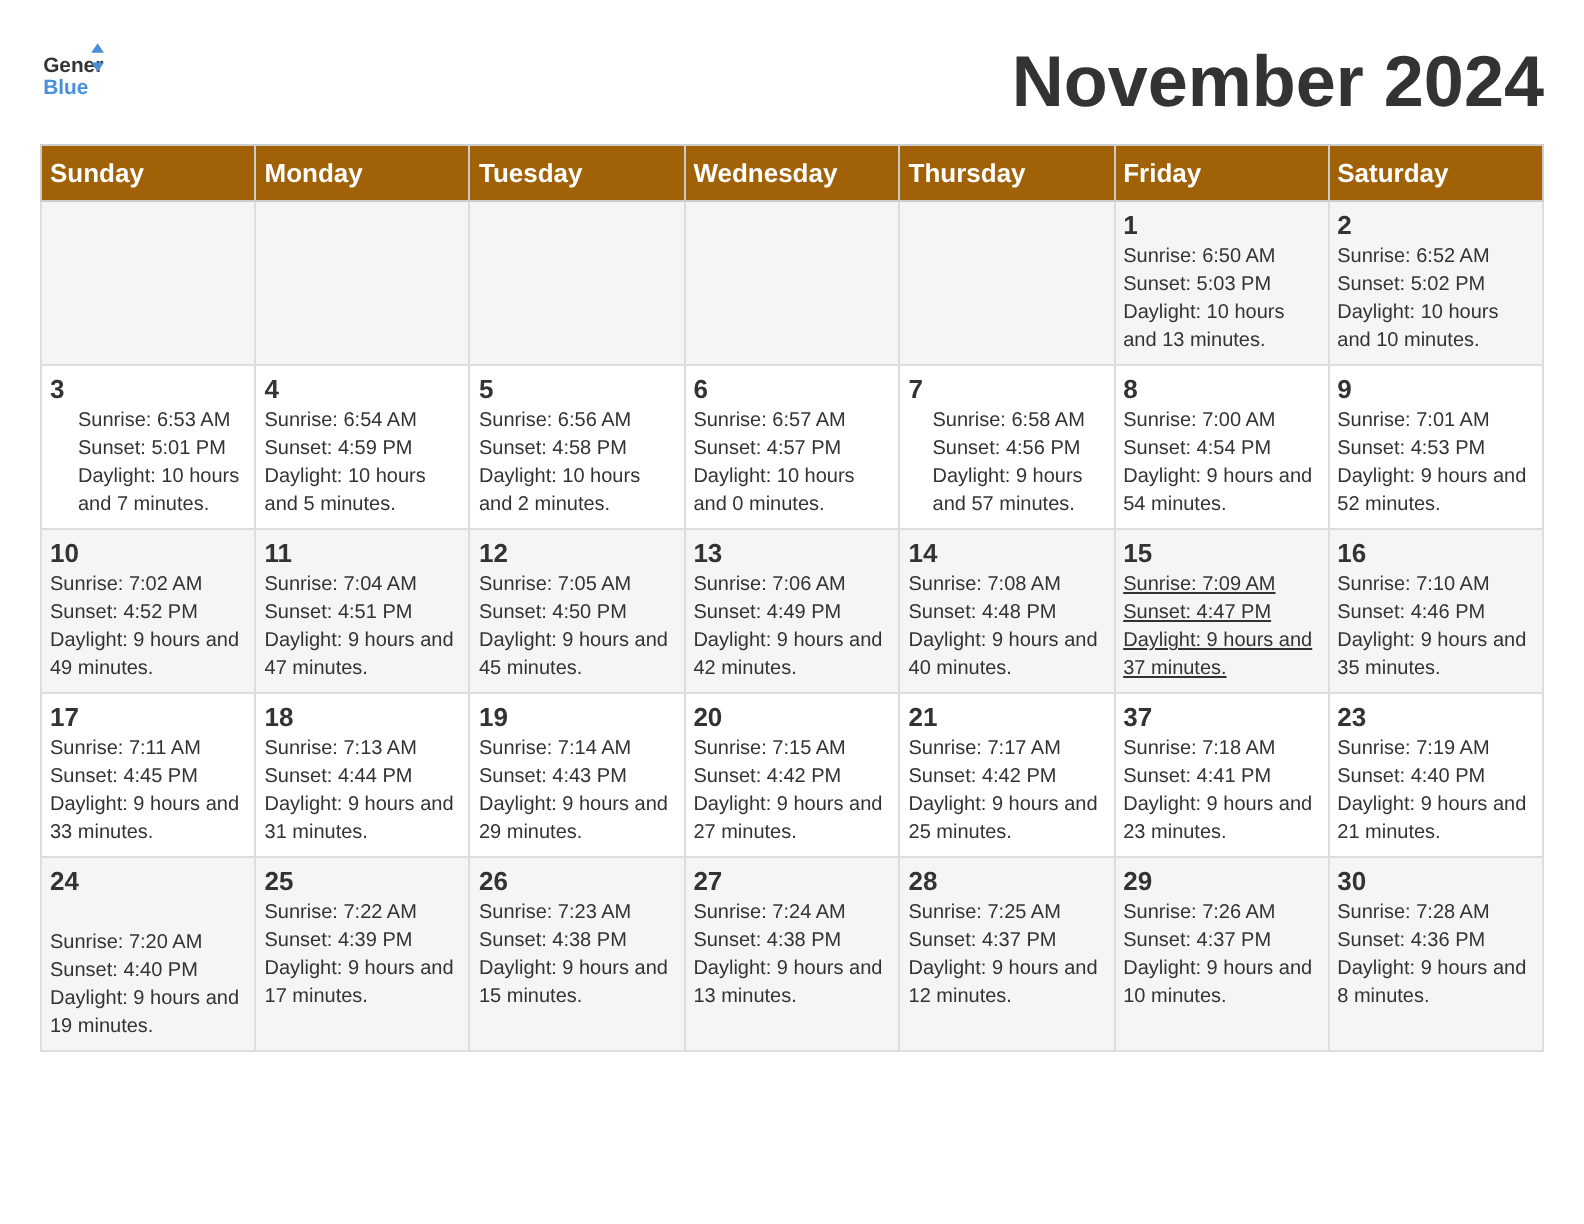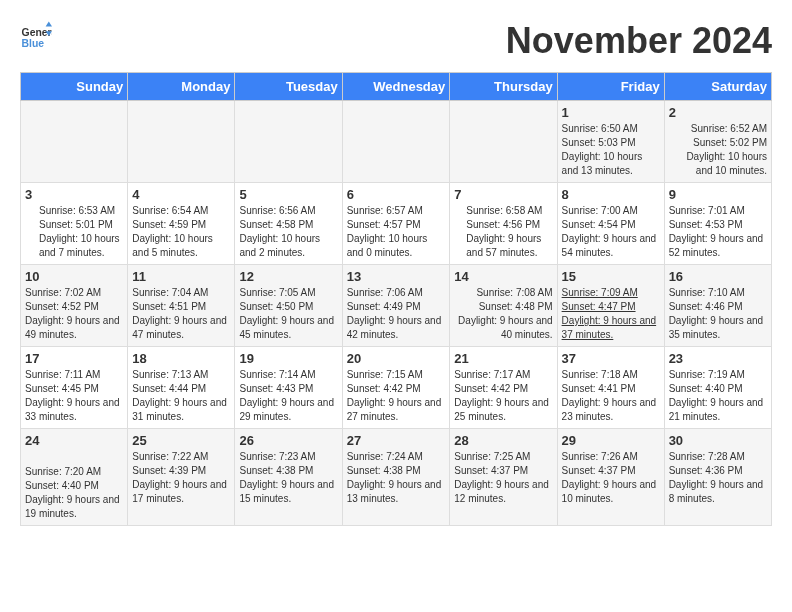--- a/index.html
+++ b/index.html
@@ -36,24 +36,24 @@
     .location {
       font-size: 16px;
       color: #555;
     }
     table {
       width: 100%;
       border-collapse: collapse;
       font-size: 11px;
     }
     thead tr th {
-      background-color: #3b82f6;
+      background-color: #a16207;
       color: #fff;
       padding: 6px 4px;
-      text-align: right;
+      text-align: left;
       font-size: 13px;
       font-weight: bold;
       border: 1px solid #ccc;
     }
     tbody tr td {
       border: 1px solid #ddd;
       vertical-align: top;
       padding: 4px;
       height: 78px;
       width: 108px;
@@ -117,21 +117,21 @@
         <td class="empty-cell"></td>
         <td class="empty-cell"></td>
         <td>
           <span class="day-num">1</span>
           <div class="day-info" style="white-space: pre-line;">Sunrise: 6:50 AM
 Sunset: 5:03 PM
 Daylight: 10 hours and 13 minutes.</div>
         </td>
         <td>
           <span class="day-num">2</span>
-          <div class="day-info" style="white-space: pre-line; text-align: right;">Sunrise: 6:52 AM
+          <div class="day-info" style="white-space: pre-line;">Sunrise: 6:52 AM
 Sunset: 5:02 PM
 Daylight: 10 hours and 10 minutes.</div>
         </td>
       </tr>
       <tr>
         <td>
           <span class="day-num">3</span>
           <div class="day-info" style="white-space: pre-line; margin-left: 14px;">Sunrise: 6:53 AM
 Sunset: 5:01 PM
 Daylight: 10 hours and 7 minutes.</div>
@@ -193,21 +193,21 @@
 Daylight: 9 hours and 45 minutes.</div>
         </td>
         <td>
           <span class="day-num">13</span>
           <div class="day-info" style="white-space: pre-line;">Sunrise: 7:06 AM
 Sunset: 4:49 PM
 Daylight: 9 hours and 42 minutes.</div>
         </td>
         <td>
           <span class="day-num">14</span>
-          <div class="day-info" style="white-space: pre-line; text-align: right;">Sunrise: 7:08 AM
+          <div class="day-info" style="white-space: pre-line;">Sunrise: 7:08 AM
 Sunset: 4:48 PM
 Daylight: 9 hours and 40 minutes.</div>
         </td>
         <td>
           <span class="day-num">15</span>
           <div class="day-info" style="white-space: pre-line; text-decoration: underline;">Sunrise: 7:09 AM
 Sunset: 4:47 PM
 Daylight: 9 hours and 37 minutes.</div>
         </td>
         <td>

